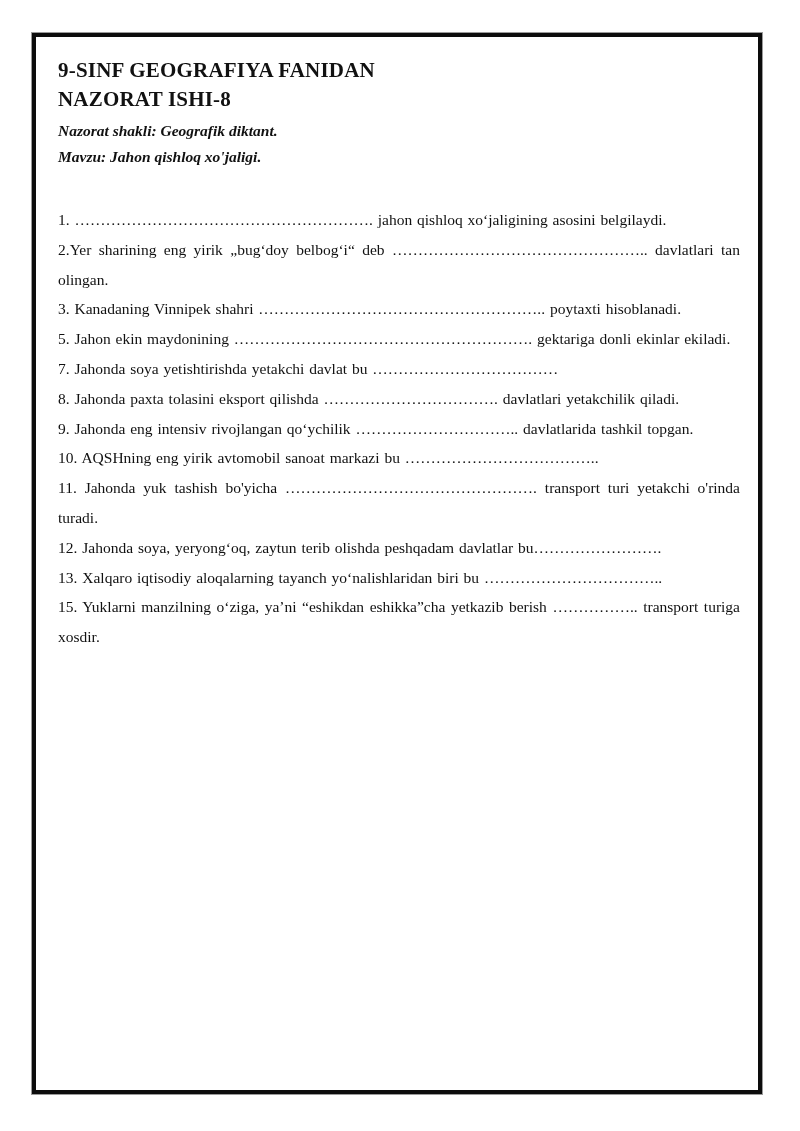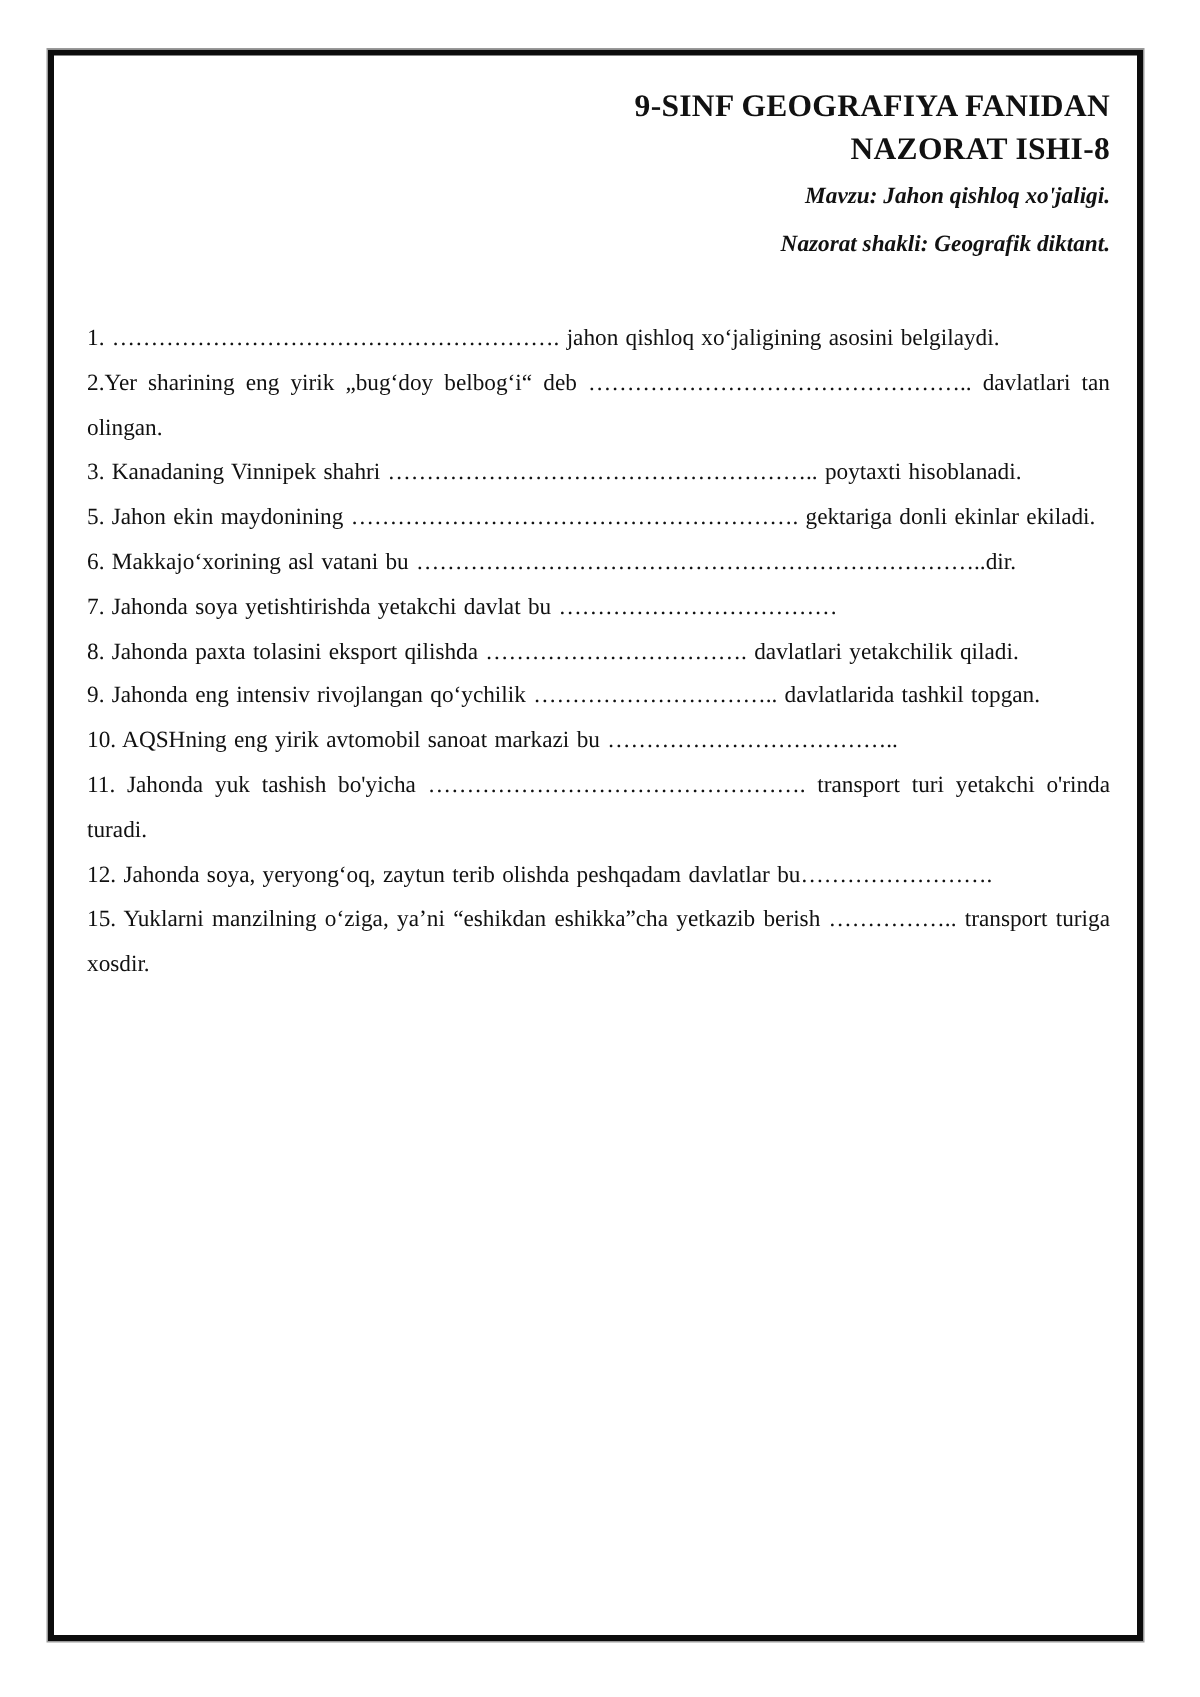--- a/index.html
+++ b/index.html
@@ -22,21 +22,21 @@
     height: 1053px;
     border: 4px solid #0c0c0c;
     outline: 1px solid #9a9a9a;
     background: #ffffff;
     box-sizing: content-box;
   }
   .content {
     padding: 20px 18px 0 22px;
   }
   .doc-header {
-    text-align: right;
+    text-align: left;
   }
   .title-line {
     font-size: 21px;
     font-weight: bold;
     line-height: 26px;
     margin: 0 0 3px 0;
     letter-spacing: 0.2px;
   }
   .title-line.second {
     margin-bottom: 9px;
@@ -64,33 +64,33 @@
 </style>
 </head>
 <body>
 
 <div class="frame">
   <div class="content">
 
     <div class="doc-header">
       <p class="title-line">9-SINF GEOGRAFIYA FANIDAN</p>
       <p class="title-line second">NAZORAT ISHI-8</p>
+      <p class="subtitle second">Nazorat shakli: Geografik diktant.</p>
       <p class="subtitle">Mavzu: Jahon qishloq xo'jaligi.</p>
-      <p class="subtitle second">Nazorat shakli: Geografik diktant.</p>
     </div>
 
     <div class="questions">
         <p class="q">1. …………………………………………………. jahon qishloq xoʻjaligining asosini belgilaydi.</p>
         <p class="q">2.Yer sharining eng yirik „bugʻdoy belbogʻi“ deb ………………………………………….. davlatlari tan olingan.</p>
         <p class="q">3. Kanadaning Vinnipek shahri ……………………………………………….. poytaxti hisoblanadi.</p>
         <p class="q">5. Jahon ekin maydonining …………………………………………………. gektariga donli ekinlar ekiladi.</p>
-        <p class="q">6. Makkajoʻxorining asl vatani bu ………………………………………………………………..dir.</p>
         <p class="q">7. Jahonda soya yetishtirishda yetakchi davlat bu ………………………………</p>
         <p class="q">8. Jahonda paxta tolasini eksport qilishda ……………………………. davlatlari yetakchilik qiladi.</p>
         <p class="q">9. Jahonda eng intensiv rivojlangan qoʻychilik ………………………….. davlatlarida tashkil topgan.</p>
         <p class="q">10. AQSHning eng yirik avtomobil sanoat markazi bu ………………………………..</p>
         <p class="q">11. Jahonda yuk tashish bo'yicha ………………………………………….  transport turi yetakchi o'rinda turadi.</p>
         <p class="q">12. Jahonda soya, yeryongʻoq, zaytun terib olishda peshqadam davlatlar bu…………………….</p>
+        <p class="q">13. Xalqaro iqtisodiy aloqalarning tayanch yoʻnalishlaridan biri bu ……………………………..</p>
         <p class="q">15. Yuklarni manzilning oʻziga, ya’ni “eshikdan eshikka”cha yetkazib berish …………….. transport turiga xosdir.</p>
       </div>
 
   </div>
 </div>
 
 </body></html>

